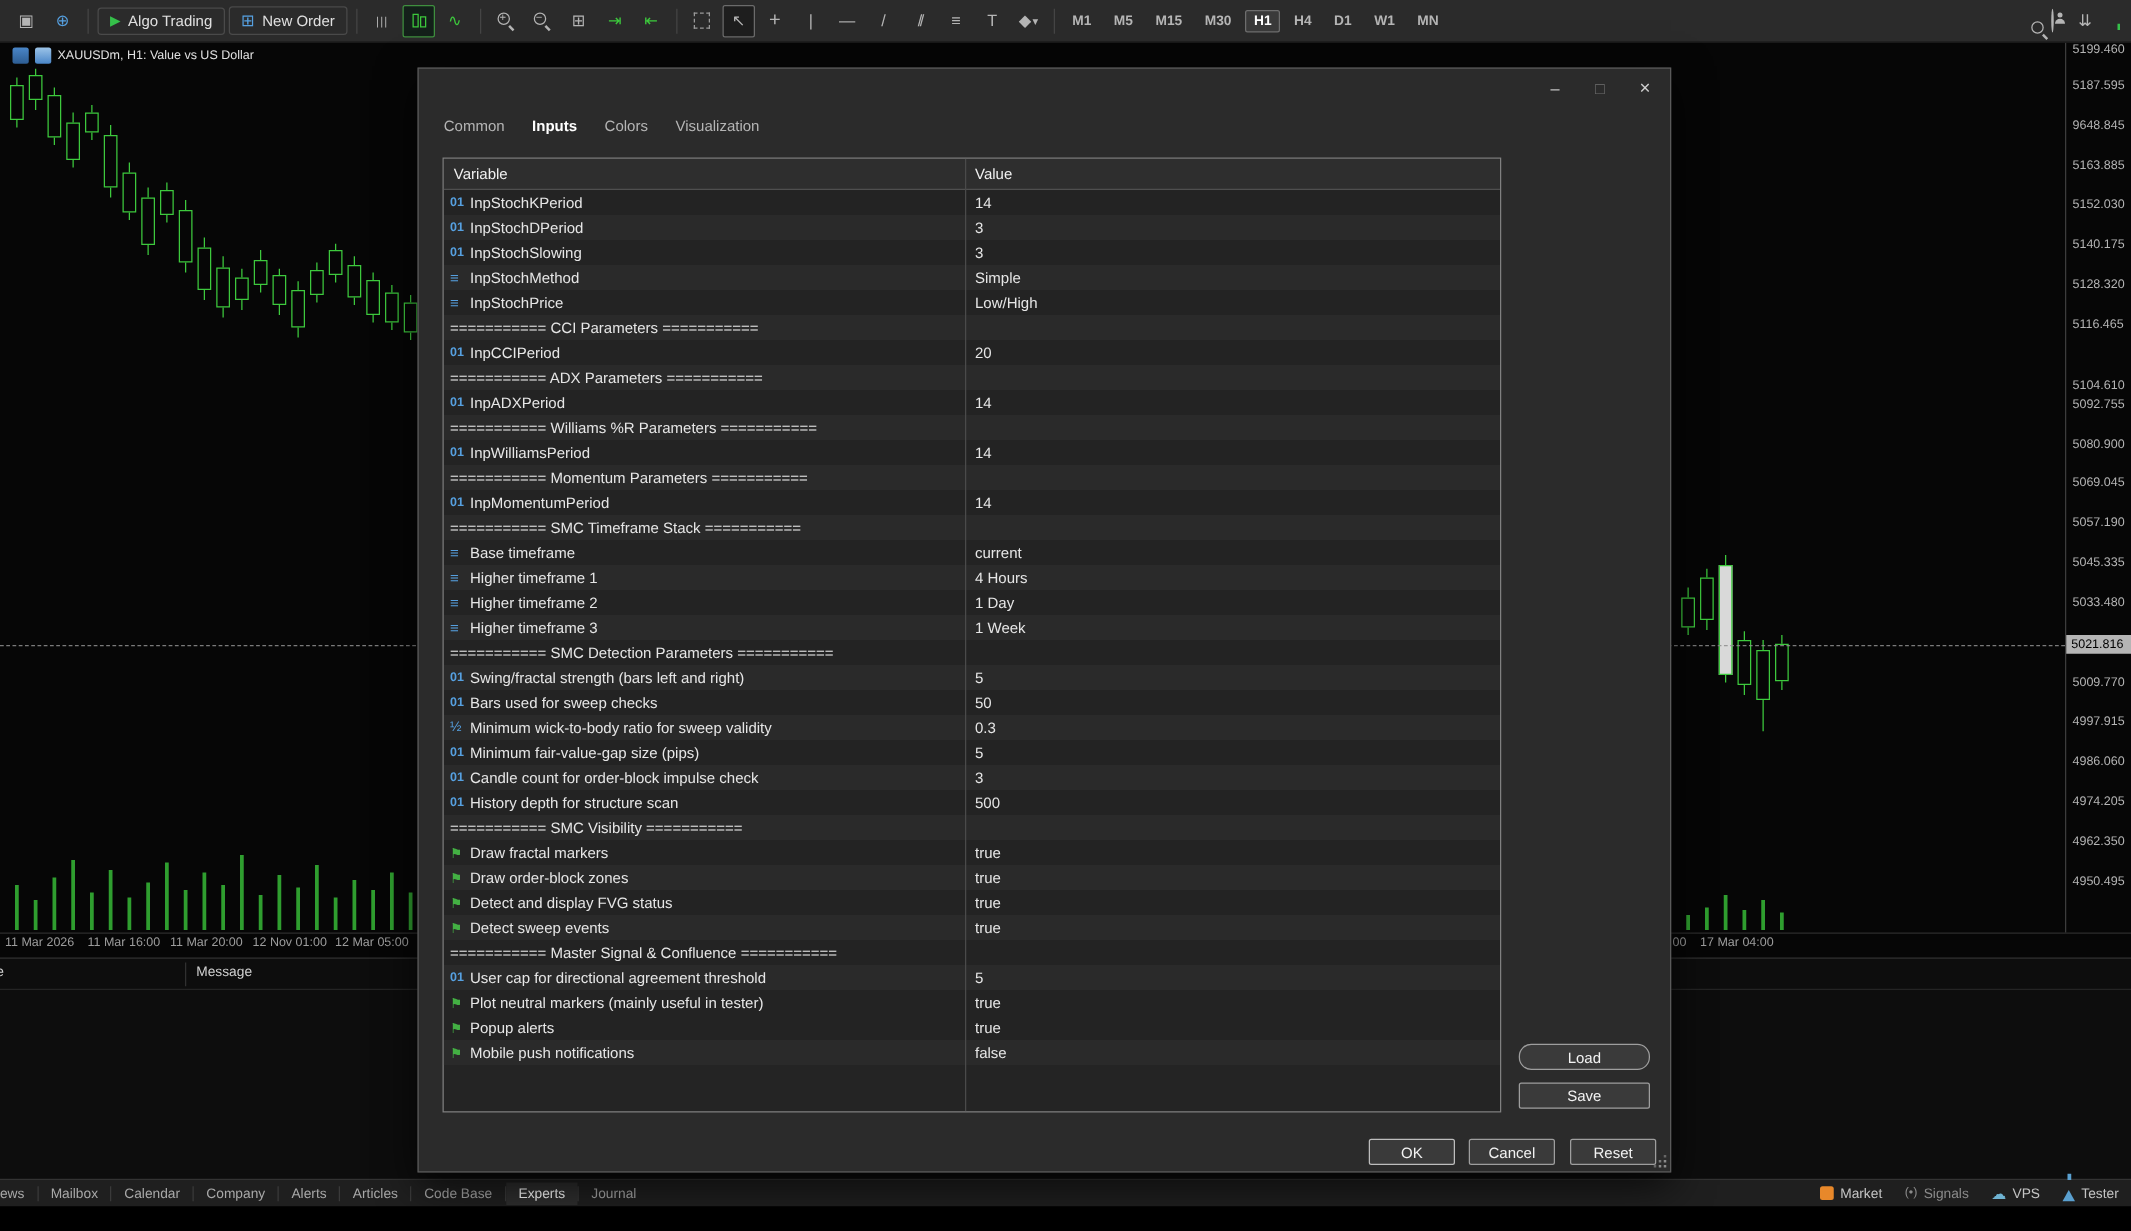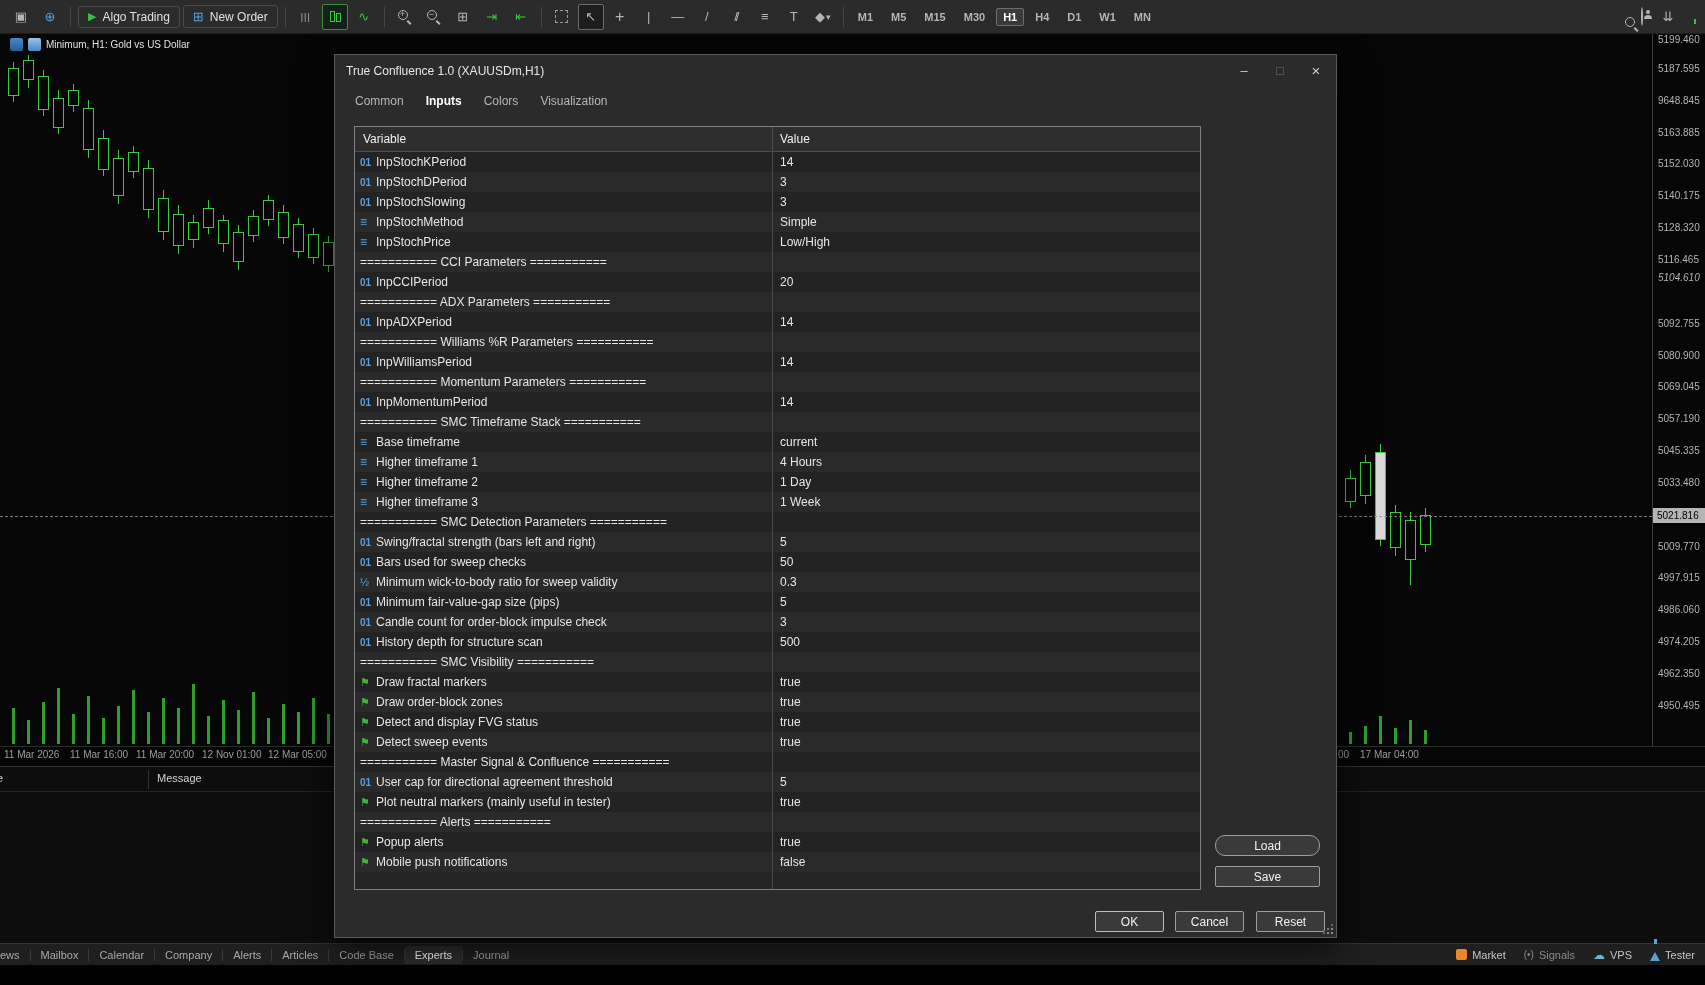--- a/index.html
+++ b/index.html
@@ -203,21 +203,21 @@
       <span><span class="i-user"></span></span>
       <span class="ticon" style="width:16px;">⇊</span>
       <span><span class="i-batt"></span></span>
     </div>
   </div>
 
   <div class="chart">
     <div class="sym">
       <span class="simg a"></span>
       <span class="simg b"></span>
-      <span class="symtext">Minimum, H1:  Gold vs US Dollar</span>
+      <span class="symtext">XAUUSDm, H1:  Value vs US Dollar</span>
     </div>
     <div class="layer">
         <div class="wick" style="left: 13px; top: 28px; height: 40px;"></div>
         <div class="cbody" style="left: 8px; top: 34px; height: 28px;"></div>
         <div class="wick" style="left: 28px; top: 21px; height: 33px;"></div>
         <div class="cbody" style="left: 23px; top: 26px; height: 20px;"></div>
         <div class="wick" style="left: 43px; top: 36px; height: 46px;"></div>
         <div class="cbody" style="left: 38px; top: 42px; height: 34px;"></div>
         <div class="wick" style="left: 58px; top: 56px; height: 44px;"></div>
         <div class="cbody" style="left: 53px; top: 64px; height: 30px;"></div>
@@ -305,21 +305,21 @@
     <div class="scalesep"></div>
     <div class="pscale">
         <div class="plabel" style="top: 0px;">5199.460</div>
         <div class="plabel" style="top: 28.85px;">5187.595</div>
         <div class="plabel" style="top: 60.7px;">9648.845</div>
         <div class="plabel" style="top: 92.55px;">5163.885</div>
         <div class="plabel" style="top: 124.4px;">5152.030</div>
         <div class="plabel" style="top: 156.25px;">5140.175</div>
         <div class="plabel" style="top: 188.1px;">5128.320</div>
         <div class="plabel" style="top: 219.95px;">5116.465</div>
-        <div class="plabel" style="top: 238px; font-style: italic;">5104.610</div>
+        <div class="plabel" style="top: 269px;">5104.610</div>
         <div class="plabel" style="top: 283.65px;">5092.755</div>
         <div class="plabel" style="top: 315.5px;">5080.900</div>
         <div class="plabel" style="top: 347.35px;">5069.045</div>
         <div class="plabel" style="top: 379.2px;">5057.190</div>
         <div class="plabel" style="top: 411.05px;">5045.335</div>
         <div class="plabel" style="top: 442.9px;">5033.480</div>
         <div class="plabel" style="top: 506.6px;">5009.770</div>
         <div class="plabel" style="top: 538.45px;">4997.915</div>
         <div class="plabel" style="top: 570.3px;">4986.060</div>
         <div class="plabel" style="top: 602.15px;">4974.205</div>
@@ -340,23 +340,20 @@
     <div class="tboxsep"></div>
     <div class="tbhead">
       <span class="th-time">Time</span>
       <span class="th-div"></span>
       <span class="th-msg">Message</span>
       <div class="th-underline"></div>
     </div>
   </div>
 
   <div class="dlg">
-    <div class="dlg-title">
-      <span>True Confluence 1.0 (XAUUSDm,H1)</span>
-    </div>
     <div class="wbtns">
       <span class="wbtn">–</span>
       <span class="wbtn max">□</span>
       <span class="wbtn close">×</span>
     </div>
     <div class="dtabs">
         <div class="dtab">Common</div>
         <div class="dtab active">Inputs</div>
         <div class="dtab">Colors</div>
         <div class="dtab">Visualization</div>
@@ -582,26 +579,20 @@
               <div class="vname">User cap for directional agreement threshold</div>
             </div>
             <div class="cell-val">5</div>
           </div>
           <div class="trow">
             <div class="cell-var">
               <div class="ric bool">⚑</div>
               <div class="vname">Plot neutral markers (mainly useful in tester)</div>
             </div>
             <div class="cell-val">true</div>
-          </div>
-          <div class="trow alt">
-            <div class="cell-var">
-              <div class="vname">=========== Alerts ===========</div>
-            </div>
-            <div class="cell-val"></div>
           </div>
           <div class="trow">
             <div class="cell-var">
               <div class="ric bool">⚑</div>
               <div class="vname">Popup alerts</div>
             </div>
             <div class="cell-val">true</div>
           </div>
           <div class="trow alt">
             <div class="cell-var">

